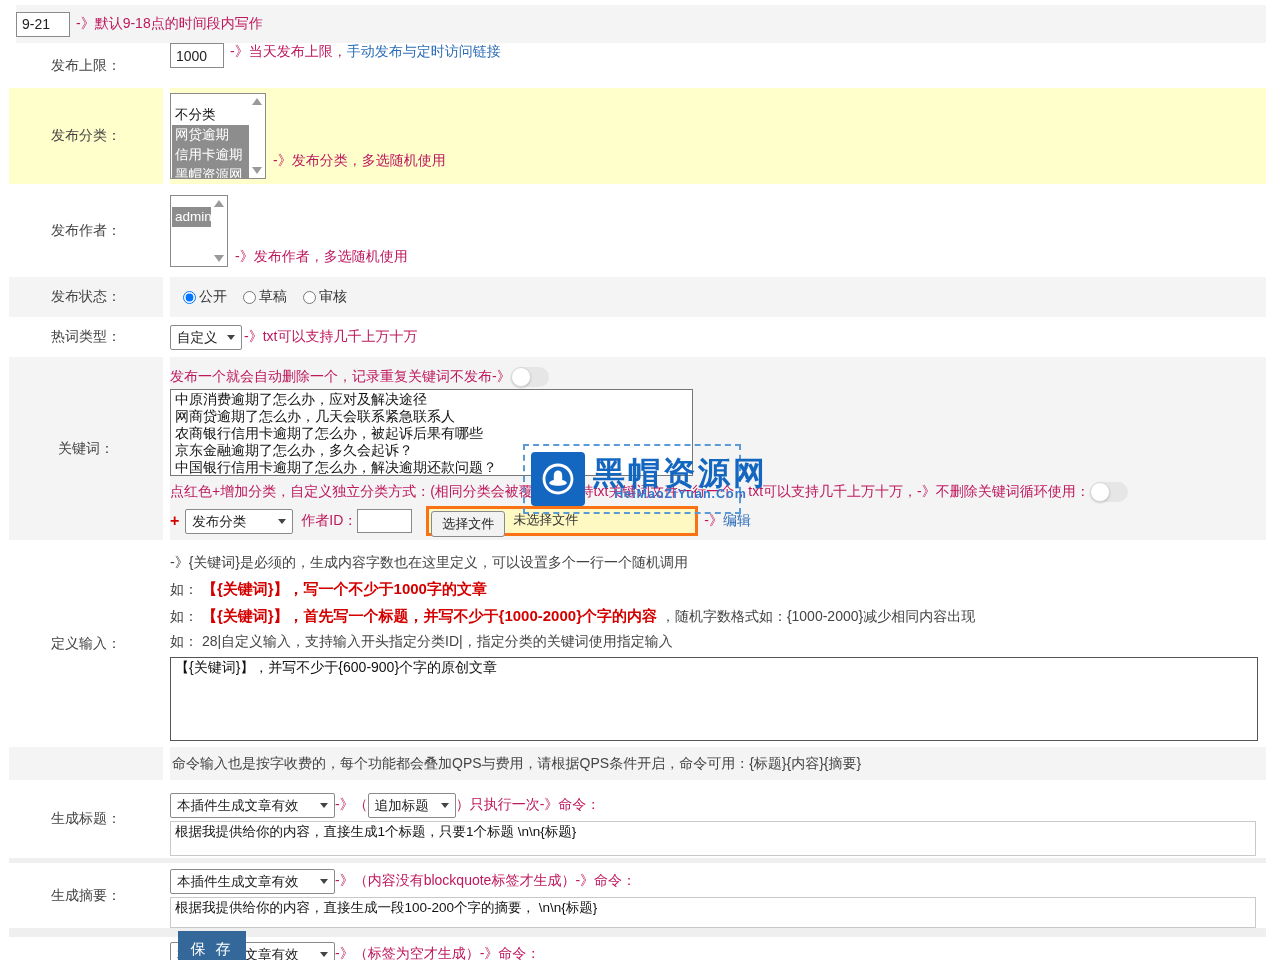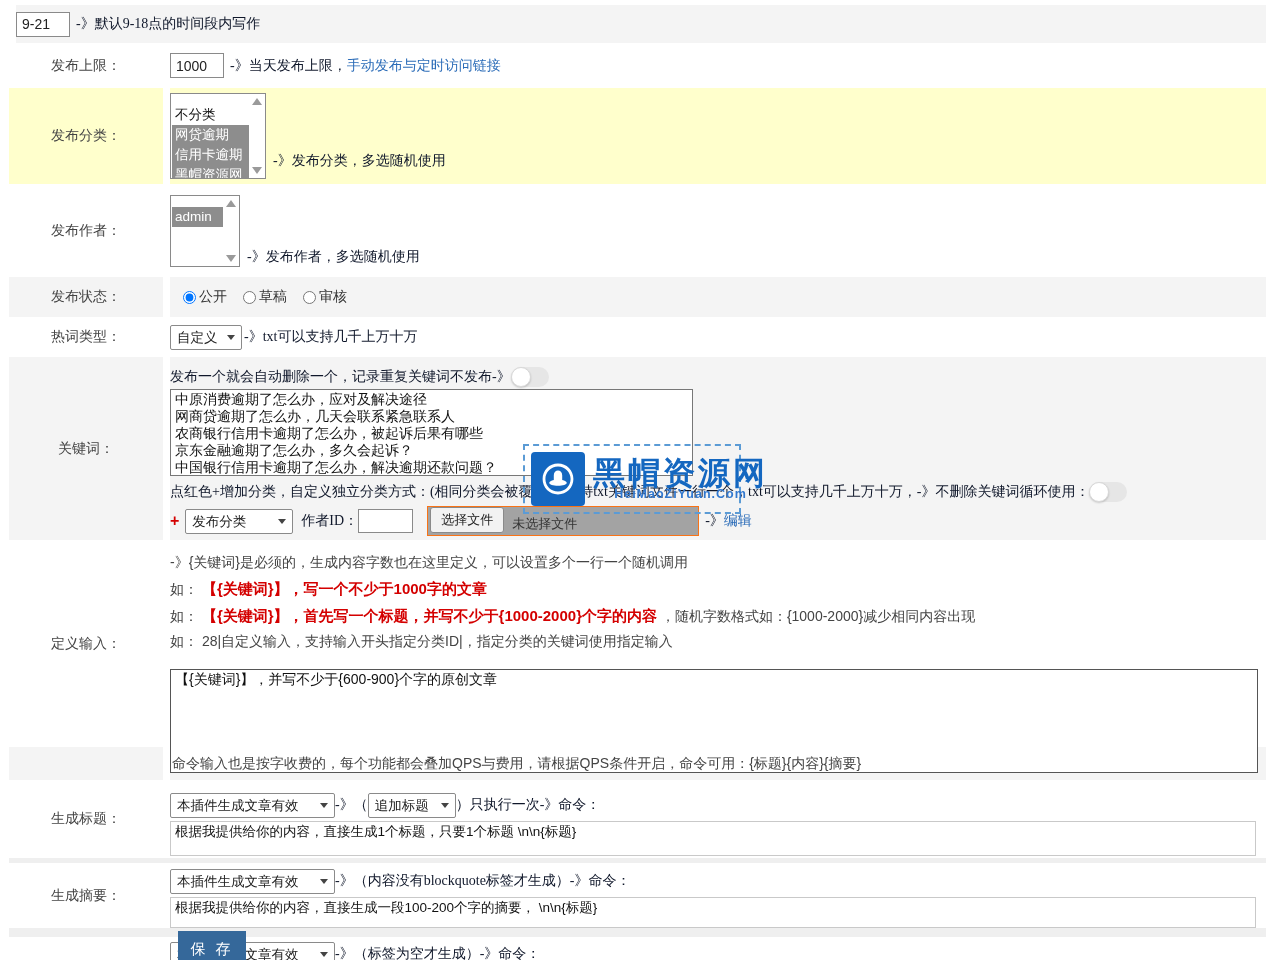--- a/index.html
+++ b/index.html
@@ -10,21 +10,21 @@
   .bg-gray{background:#f4f4f4;}
   .bg-white{background:#fff;}
   .bg-yellow{background:#ffffcc;}
   .hgap{height:5px;background:#efefef;margin-left:9px;}
   .hgap2{height:9px;background:#efefef;margin-left:9px;}
   .label-cell{flex:0 0 154px;display:flex;align-items:center;justify-content:center;color:#444;}
   .vgap{flex:0 0 7px;background:#fff;}
   .content{flex:1;position:relative;min-width:0;}
   .ti{border:1px solid #8a8a8a;height:25px;box-sizing:border-box;padding:2px 5px;background:#fff;
       color:#222;font-family:inherit;font-size:14px;}
-  .arrowtxt{color:#0f172a;font-family:Liberation Serif, serif;}
+  .arrowtxt{color:#be185d;}
   a.blue{color:#2b6cb8;text-decoration:none;cursor:pointer;}
   .sel{position:relative;display:inline-block;}
   .sel select{appearance:none;-webkit-appearance:none;border:1px solid #8a8a8a;background:#fff;height:25px;
       font-size:13.5px;padding:2px 20px 2px 6px;border-radius:2px;color:#222;font-family:inherit;width:100%;}
   .sel::after{content:"";position:absolute;right:7px;top:50%;margin-top:-2px;border:4px solid transparent;
       border-top:5px solid #444;pointer-events:none;}
   .lbox{display:flex;border:1px solid #8a8a8a;background:#fff;box-sizing:border-box;}
   .lbox .opts{flex:1;overflow:hidden;padding:11px 0 1px 1px;}
   .lopt{height:20px;line-height:20px;padding:0 3px;font-size:13.5px;color:#111;white-space:nowrap;cursor:default;}
   .lopt.on{background:#8d8d8d;color:#fff;}
@@ -37,22 +37,22 @@
   .radio input{margin:0 3px 0 0;}
   .toggle{display:inline-block;width:38px;height:20px;border-radius:10px;background:#e6e6e6;position:relative;
           vertical-align:middle;cursor:pointer;flex:0 0 auto;}
   .toggle .knob{position:absolute;left:0;top:0;width:20px;height:20px;border-radius:50%;background:#fff;
           border:1px solid #d8d8d8;box-sizing:border-box;box-shadow:0 1px 2px rgba(0,0,0,.18);}
   .ta{border:1px solid #777;font-family:inherit;font-size:14px;color:#111;resize:none;box-sizing:border-box;
       padding:1px 4px;line-height:17px;background:#fff;display:block;}
   .gen-ta{border:1px solid #c9c9c9;height:35px;width:calc(100% - 10px);font-size:13.5px;line-height:17px;}
   .red{color:#d40000;font-weight:bold;font-size:15px;}
   .plus{color:#d40000;font-weight:bold;font-size:16px;margin-right:6px;}
-  .filebox{display:inline-flex;align-items:flex-end;border:1px solid #f97316;height:30px;box-sizing:border-box;
-      padding:2px;width:272px;background:#a3a3a3;}
+  .filebox{display:inline-flex;align-items:flex-start;border:3px solid #f97316;height:30px;box-sizing:border-box;
+      padding:2px;width:272px;background:#fef9c3;}
   .file-btn{border:1px solid #8a8a8a;border-radius:3px;background:#f2f2f2;padding:3px 10px;font-size:13px;
       color:#222;margin-right:8px;white-space:nowrap;cursor:pointer;}
   .kline{display:flex;align-items:center;}
   .wm{position:absolute;left:353px;top:87px;width:218px;height:70px;border:2px dashed #5b9bd5;z-index:3;
       display:flex;align-items:center;padding:3px 6px;box-sizing:border-box;pointer-events:none;}
   .wm-logo{width:54px;height:54px;background:#1467c0;border-radius:4px;display:flex;align-items:center;
       justify-content:center;margin-right:8px;flex:0 0 auto;}
   .wm-t1{font-size:32px;font-weight:bold;color:#1467c0;letter-spacing:3px;line-height:30px;white-space:nowrap;}
   .wm-t2{font-size:12.5px;font-weight:bold;color:#3178cf;letter-spacing:1px;text-align:center;line-height:13px;}
   .save-btn{position:absolute;left:178px;top:931px;width:68px;height:36px;background:#35689a;color:#fff;
@@ -69,21 +69,21 @@
     <div class="vgap"></div>
     <div class="content" style="display:flex;align-items:center">
       <input class="ti" style="width: 54px;" type="text" value="9-21">
       <span class="arrowtxt" style="margin-left:6px">-》默认9-18点的时间段内写作</span>
     </div>
   </div>
 
   <div class="row bg-white" style="height:45px">
     <div class="label-cell">发布上限：</div>
     <div class="vgap"></div>
-    <div class="content" style="display:flex;align-items:center">
+    <div class="content" style="display:flex;align-items:flex-start">
       <input class="ti" style="width: 54px;" type="text" value="1000">
       <span class="arrowtxt" style="margin-left:6px">-》当天发布上限，</span>
       <a class="blue">手动发布与定时访问链接</a>
     </div>
   </div>
 
   <div class="row bg-yellow" style="height:96px">
     <div class="label-cell">发布分类：</div>
     <div class="vgap"></div>
     <div class="content" style="display:flex;align-items:flex-start">
@@ -100,21 +100,21 @@
         </div>
       </div>
       <span class="arrowtxt" style="margin-top:64px;margin-left:7px">-》发布分类，多选随机使用</span>
     </div>
   </div>
 
   <div class="row bg-white" style="height:93px">
     <div class="label-cell">发布作者：</div>
     <div class="vgap"></div>
     <div class="content" style="display:flex;align-items:flex-start">
-      <div class="lbox" style="width:70px;height:72px;margin-top:11px">
+      <div class="lbox" style="width:58px;height:72px;margin-top:11px">
         <div class="opts">
           <div class="lopt on">admin</div>
         </div>
         <div class="sbar">
           <div class="tri-up"></div>
           <div class="tri-down"></div>
         </div>
       </div>
       <span class="arrowtxt" style="margin-top:64px;margin-left:7px">-》发布作者，多选随机使用</span>
     </div>
@@ -216,21 +216,21 @@
       </div>
       <div style="margin-top:8px;height:19px">
         <span>如：</span>
         <span class="red">【{关键词}】，首先写一个标题，并写不少于{1000-2000}个字的内容</span>
         <span>，随机字数格式如：{1000-2000}减少相同内容出现</span>
       </div>
       <div style="margin-top:7px;height:17px">
         <span>如：</span>
         <span>28|自定义输入，支持输入开头指定分类ID|，指定分类的关键词使用指定输入</span>
       </div>
-      <textarea class="ta" style="width: calc(100% - 8px); height: 104px; margin-top: 19px; border-color: rgb(85, 85, 85);">【{关键词}】，并写不少于{600-900}个字的原创文章</textarea>
+      <textarea class="ta" style="width: calc(100% - 8px); height: 84px; margin-top: 7px; border-color: rgb(85, 85, 85);">【{关键词}】，并写不少于{600-900}个字的原创文章</textarea>
     </div>
   </div>
 
   <div class="row bg-gray" style="height:33px">
     <div class="label-cell"></div>
     <div class="vgap"></div>
     <div class="content" style="display:flex;align-items:center">
       <span class="cmd-note">命令输入也是按字收费的，每个功能都会叠加QPS与费用，请根据QPS条件开启，命令可用：{标题}{内容}{摘要}</span>
     </div>
   </div>

